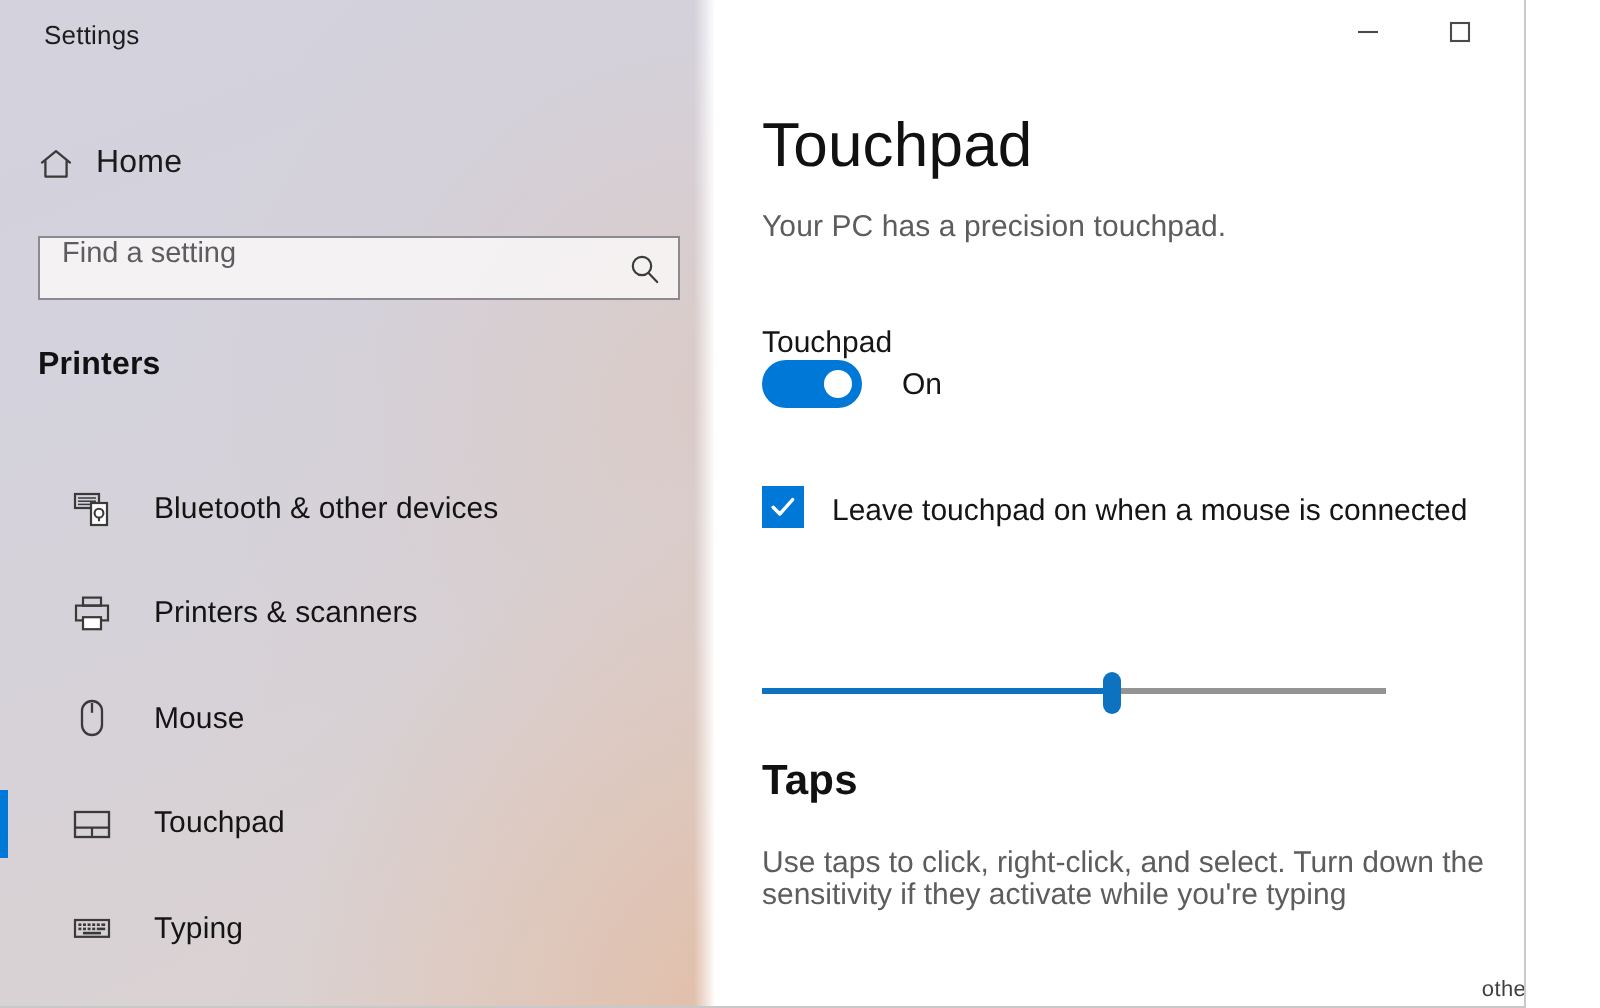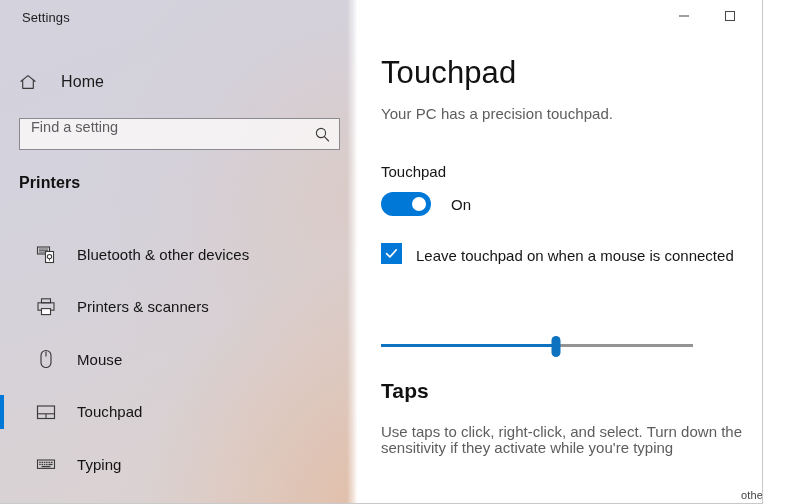--- a/index.html
+++ b/index.html
@@ -61,21 +61,20 @@
     width: 340px; height: 40px;
     display: flex;
     align-items: center;
     padding-left: 18px;
     cursor: default;
   }
   #home-row .ico { width: 30px; display: flex; align-items: center; }
   #home-label {
     font-size: 16px;
     color: #1a1a1a;
-    margin-left: 13px;
     letter-spacing: .1px;
   }
 
   
   #search-box {
     position: absolute;
     left: 19px; top: 118px;
     width: 321px; height: 32px;
     background: rgba(248,246,246,0.88);
     border: 1px solid #8c8a90;
@@ -184,21 +183,21 @@
 
   #toggle-group-label {
     position: absolute;
     left: 24px; top: 163px;
     font-size: 15px;
     color: #151515;
   }
 
   #toggle-row {
     position: absolute;
-    left: 24px; top: 192px;
+    left: 24px; top: 180px;
     display: flex;
     align-items: center;
     justify-content: center;
   }
   #toggle-switch {
     width: 50px; height: 24px;
     border-radius: 12px;
     background: #0078d7;
     position: relative;
     cursor: default;

